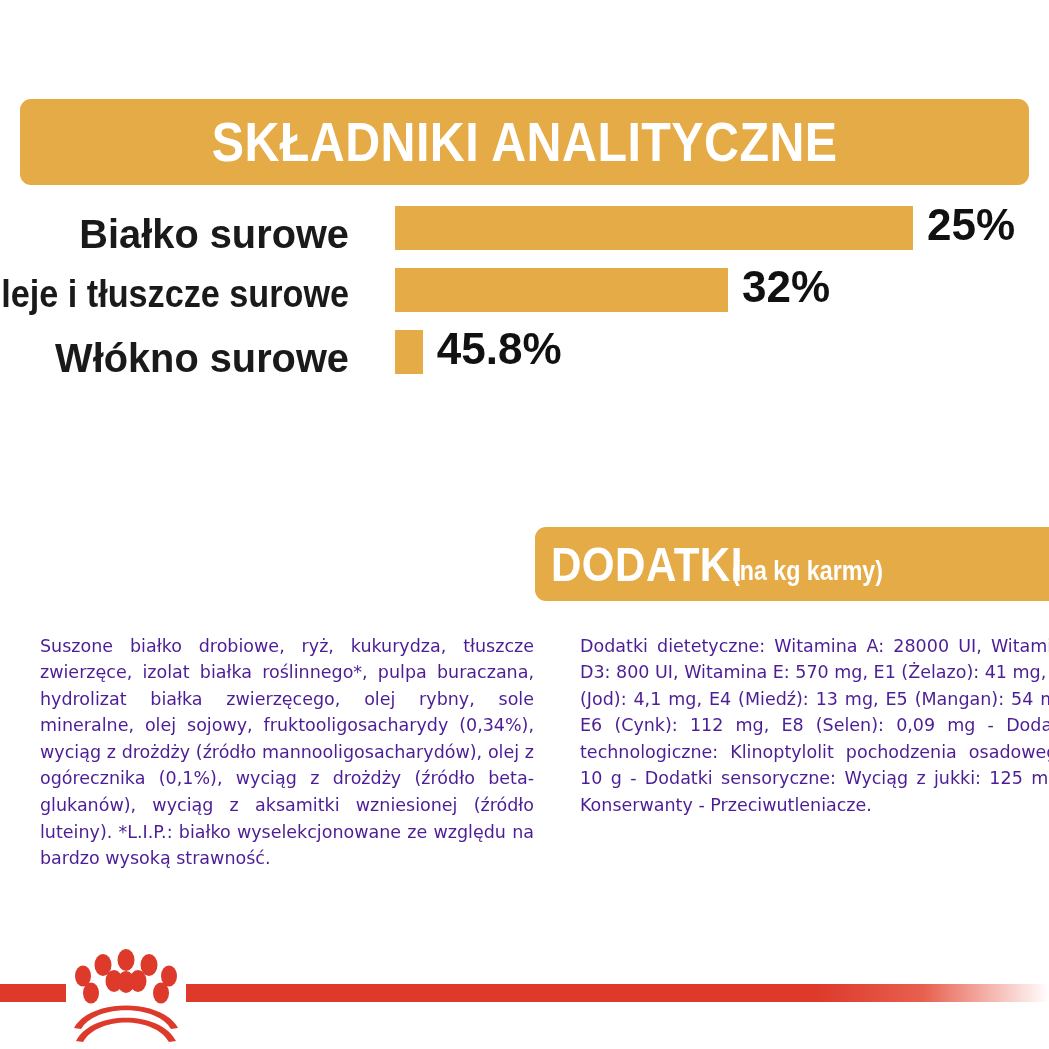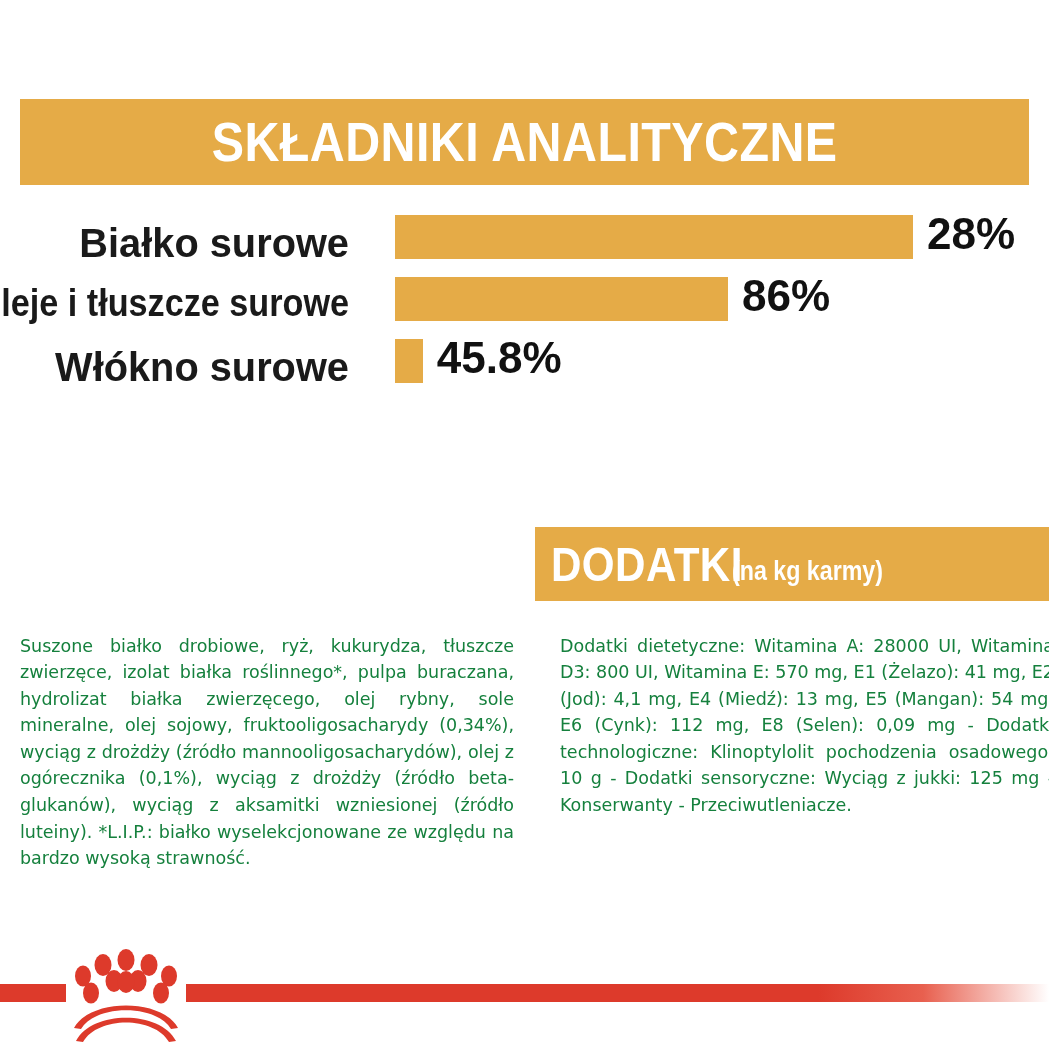--- a/index.html
+++ b/index.html
@@ -21,20 +21,21 @@
     background: #ffffff;
   }
 
   
   .band {
     position: absolute;
     background: #e5ab47;
     display: flex;
     align-items: center;
     justify-content: center;
+    border-radius: 11px;
   }
   .band-title {
     color: #ffffff;
     font-family: "Liberation Sans Narrow", "Liberation Sans", sans-serif;
     font-weight: bold;
     letter-spacing: 0.5px;
     white-space: nowrap;
     transform: scaleX(0.88);
     transform-origin: center center;
   }
@@ -88,21 +89,21 @@
     margin-left: -42px;
     margin-bottom: 2px;
     align-self: flex-end;
     padding-bottom: 14px;
   }
 
   
   .nutrient-rows {
     position: absolute;
     left: 0;
-    top: 207px;
+    top: 198px;
     width: 1043px;
   }
   .nutrient-row {
     position: relative;
     height: 62px;
   }
   .nutrient-label {
     position: absolute;
     right: 694px;       
     bottom: 6px;
@@ -134,25 +135,26 @@
     font-weight: bold;
     font-size: 44px;
     line-height: 50px;
     white-space: nowrap;
   }
 
   
   .copy {
     position: absolute;
     top: 615px;
-    color: #15803d;
+    color: #4c1d95;
     font-family: "DejaVu Sans", sans-serif;
     font-size: 17.5px;
     line-height: 26.6px;
     text-align: justify;
+    margin-left: 20px;
   }
   #copy-composition {
     left: 20px;
     width: 494px;
   }
   #copy-additives {
     left: 560px;
     width: 494px;
   }
 
@@ -192,27 +194,27 @@
 
   <div class="band" id="band-analytical">
     <span class="band-title">SKŁADNIKI ANALITYCZNE</span>
   </div>
 
   <div class="nutrient-rows">
 
     <div class="nutrient-row" data-row="0">
       <span class="nutrient-label">Białko surowe</span>
       <div class="nutrient-bar" id="bar-0" style="width: 518px;"></div>
-      <span class="nutrient-value" id="val-0" style="left: 927px;">28%</span>
+      <span class="nutrient-value" id="val-0" style="left: 927px;">25%</span>
     </div>
 
     <div class="nutrient-row" data-row="1">
       <span class="nutrient-label">Oleje i tłuszcze surowe</span>
       <div class="nutrient-bar" id="bar-1" style="width: 333px;"></div>
-      <span class="nutrient-value" id="val-1" style="left: 742px;">86%</span>
+      <span class="nutrient-value" id="val-1" style="left: 742px;">32%</span>
     </div>
 
     <div class="nutrient-row" data-row="2">
       <span class="nutrient-label">Włókno surowe</span>
       <div class="nutrient-bar" id="bar-2" style="width: 27.75px;"></div>
       <span class="nutrient-value" id="val-2" style="left: 436.75px;">45.8%</span>
     </div>
 
   </div>
 

